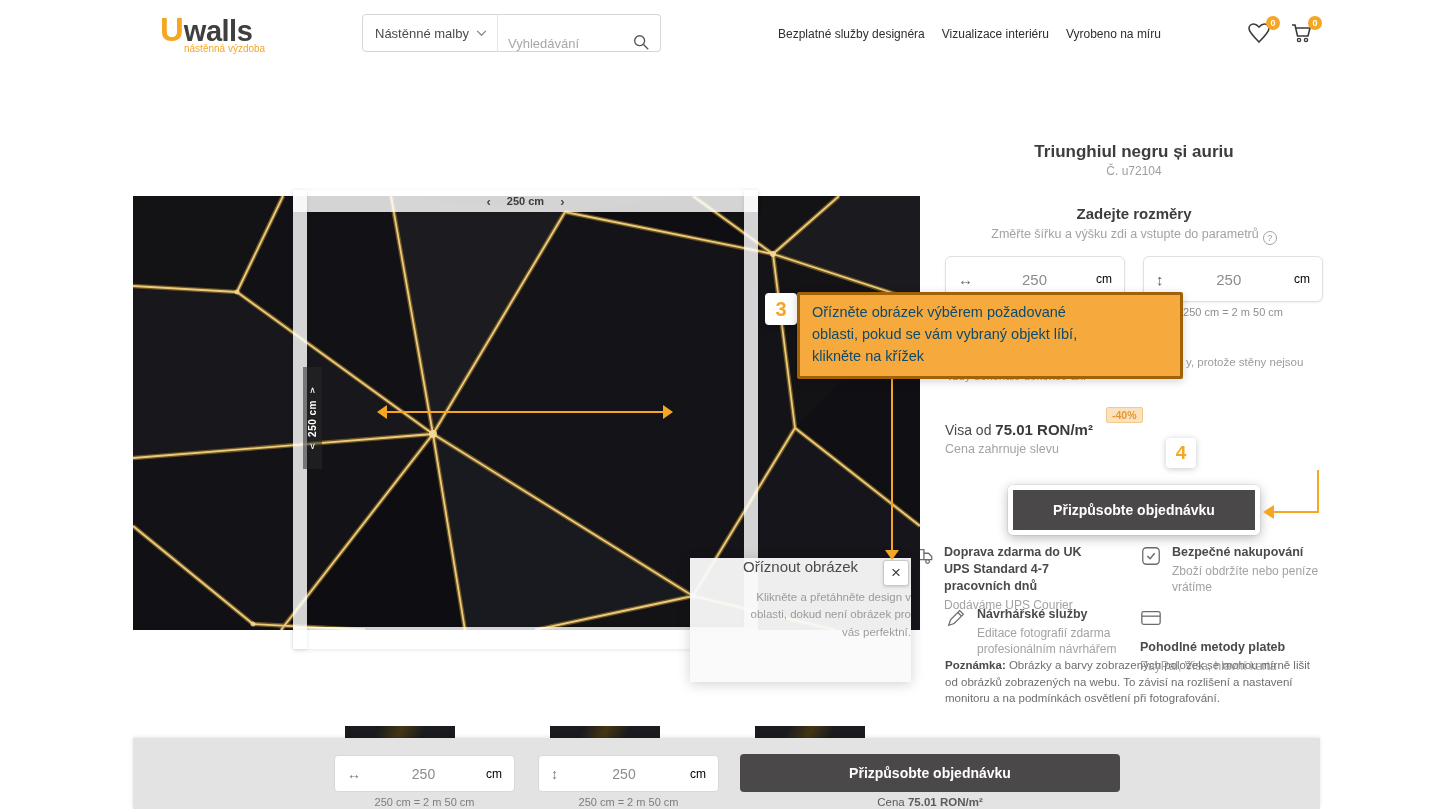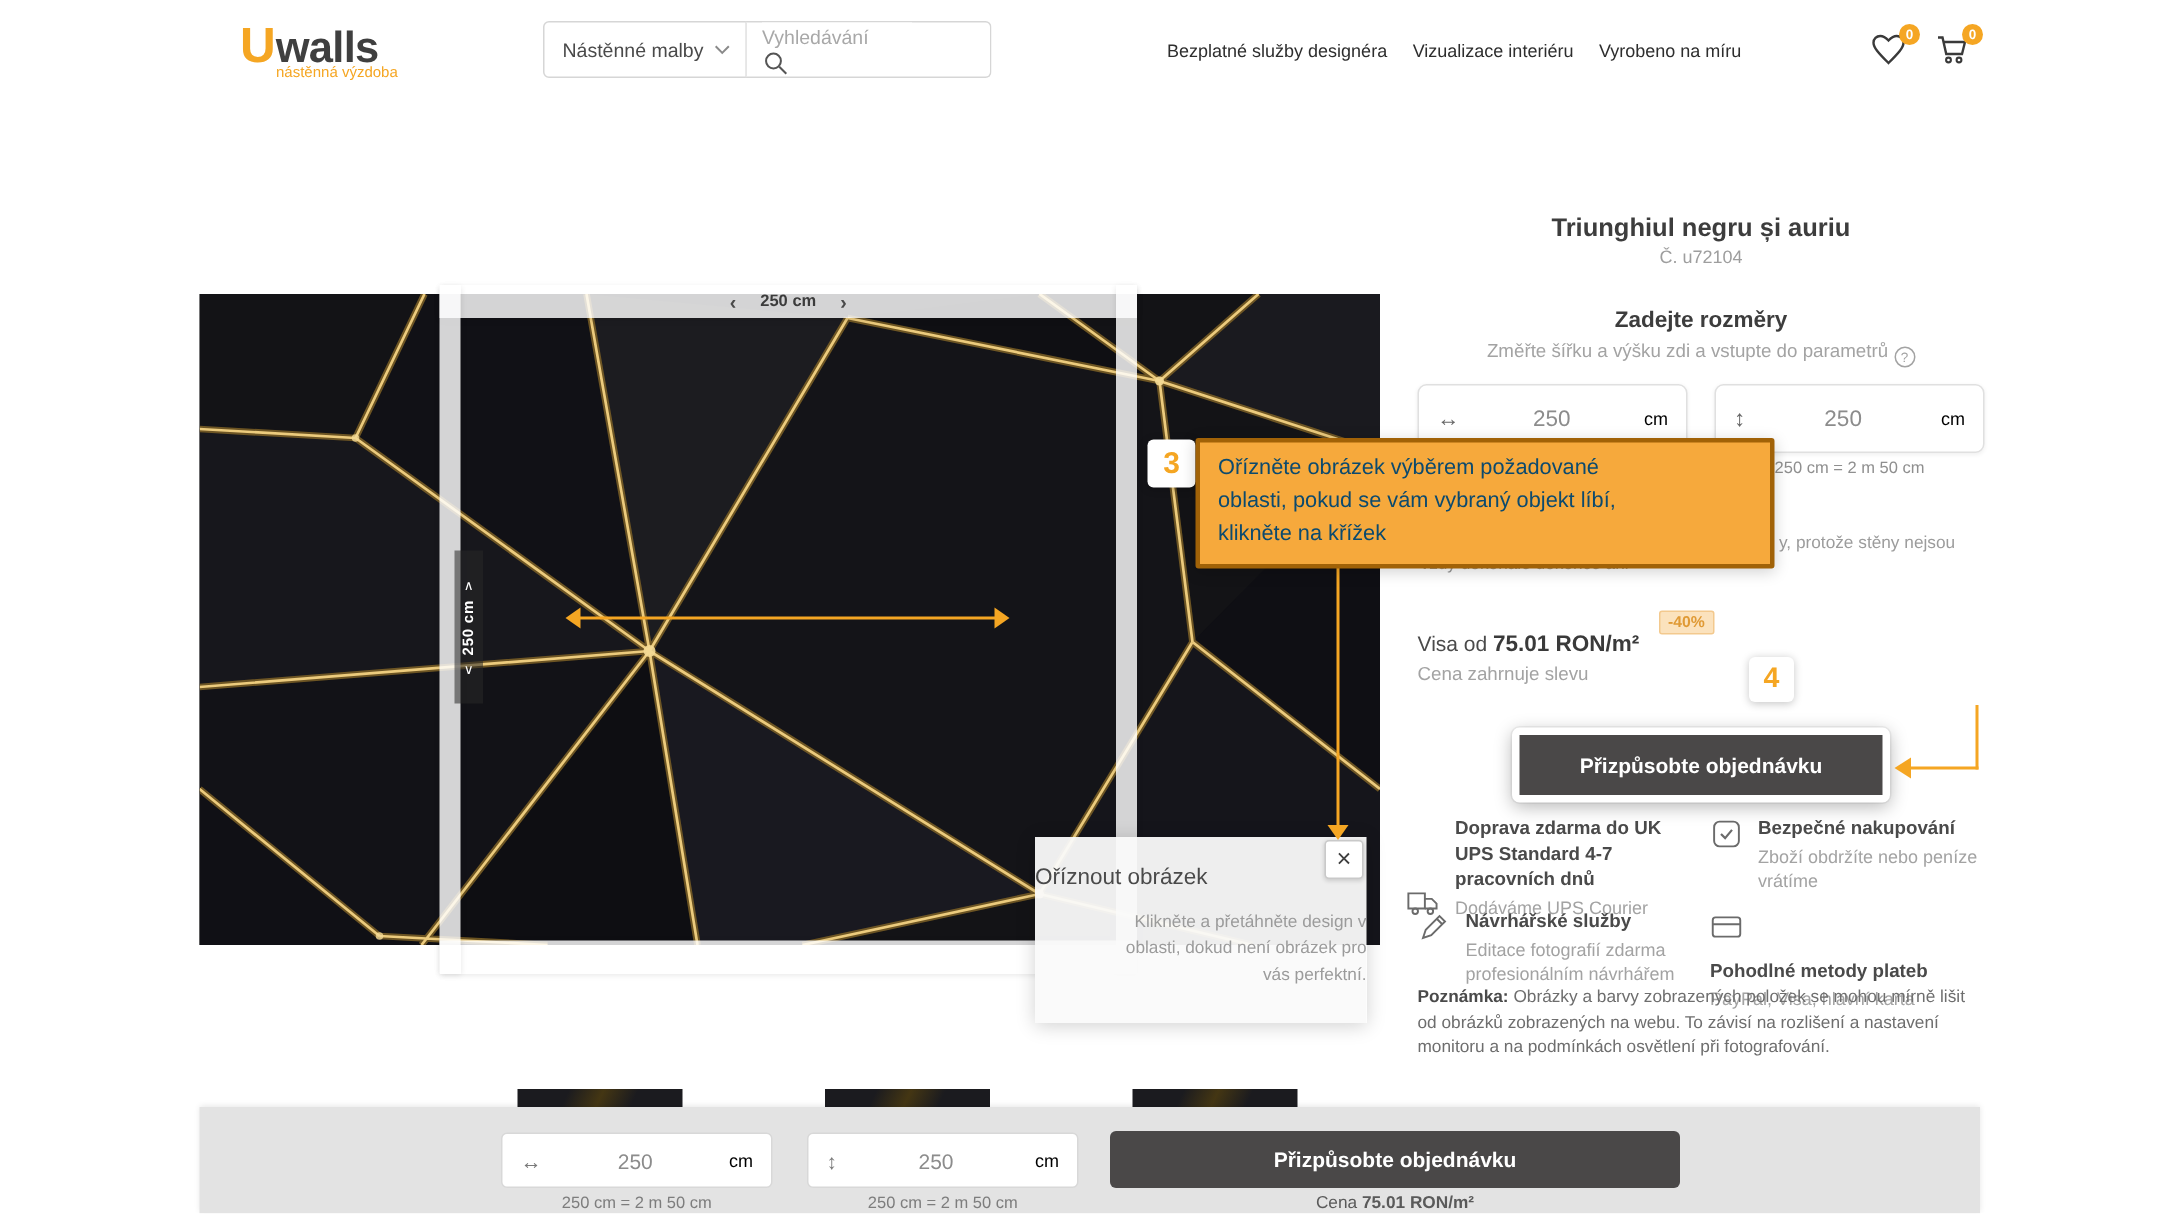--- a/index.html
+++ b/index.html
@@ -11,21 +11,21 @@
   
   .logo { left:160px; top:11px; cursor:pointer; }
   .logo-u { font-size:33px; font-weight:bold; color:#f5a623; }
   .logo-rest { font-size:29px; font-weight:bold; color:#3f3f3f; letter-spacing:-0.5px; }
   .logo-tagline { font-size:10px; color:#f5a623; margin:-6px 0 0 24px; }
   .cat-dd { left:362px; top:14px; width:136px; height:38px; background:#fff;
             border:1px solid #d6d6d6; border-radius:4px 0 0 4px; display:flex; align-items:center;
             justify-content:space-between; padding:0 10px 0 12px; font-size:13px; color:#4a4a4a; cursor:pointer; }
   .search-box { left:497px; top:14px; width:164px; height:38px; background:#fff;
             border:1px solid #d6d6d6; border-left:1px solid #e6e6e6; border-radius:0 4px 4px 0;
-            display:flex; align-items:flex-start; padding:0 10px;flex-direction:column; }
+            display:flex; align-items:flex-end; padding:0 10px; }
   .search-box input { border:0; outline:0; flex:1; width:100px; font-size:13px; color:#555; font-family:inherit; }
   .search-box input::placeholder { color:#a8a8a8; }
   .main-nav { left:778px; top:27px; display:flex; gap:17px; font-size:12px; color:#2e2e2e; }
   .main-nav span { cursor:pointer; }
   .hdr-icon { top:21px; width:26px; height:26px; cursor:pointer; }
   .badge { position:absolute; top:-5px; right:-7px; min-width:14px; height:14px; padding:0 3px;
            background:#f5a623; border-radius:8px; color:#fff; font-size:9px; font-weight:bold;
            display:flex; align-items:center; justify-content:center; }
 
   
@@ -57,21 +57,21 @@
 
   .measure-arrow { left:377px; top:405px; width:296px; height:14px; z-index:3; }
   .measure-arrow .line { position:absolute; top:6px; left:7px; right:7px; height:2px; background:#f5a623; }
   .ah { position:absolute; width:0; height:0; }
   .ah-left { left:0; top:0; border:7px solid transparent; border-left:0; border-right:10px solid #f5a623; }
   .ah-right { right:0; top:0; border:7px solid transparent; border-right:0; border-left:10px solid #f5a623; }
 
   
   .crop-tooltip { left:690px; top:558px; width:221px; height:124px; background:rgba(250,250,250,0.95);
                   z-index:5; box-shadow:0 2px 12px rgba(0,0,0,0.18); }
-  .tt-title { margin-top:18px; font-size:15px; color:#4a4a4a; }
+  .tt-title { text-align:center; font-size:15px; color:#4a4a4a; }
   .tt-text { margin-top:14px; font-size:11.5px; color:#9b9b9b; text-align:right; line-height:1.5; }
   .tt-close { position:absolute; top:2px; right:2px; width:26px; height:26px; background:#fff;
               border:1px solid #c9c9c9; border-radius:3px; display:flex; align-items:center; justify-content:center;
               font-size:17px; color:#3f3f3f; cursor:pointer; box-shadow:0 1px 3px rgba(0,0,0,0.15); }
 
   
   .step-num { width:32px; height:32px; background:#fff; border-radius:4px; color:#f5a623;
               font-size:20px; font-weight:bold; display:flex; align-items:center; justify-content:center;
               box-shadow:0 1px 6px rgba(0,0,0,0.22); z-index:7; }
   .step3-num { left:765px; top:293px; }
@@ -114,21 +114,21 @@
   .order-btn { left:1008px; top:485px; width:252px; height:50px; background:#4a4848; border:5px solid #fff;
                border-radius:5px; color:#fff; font-size:14px; font-weight:bold; display:flex; align-items:center;
                justify-content:center; cursor:pointer; z-index:5;
                box-shadow:0 0 0 1px rgba(0,0,0,0.05), 0 3px 12px rgba(0,0,0,0.28); }
 
   .feat { display:flex; gap:10px; }
   .feat-icon { width:22px; height:22px; flex:none; margin-top:1px; }
   .feat-body { line-height:1.35; }
   .feat-title { font-size:12.5px; font-weight:bold; color:#4a4a4a; }
   .feat-sub { font-size:12px; color:#a3a3a3; margin-top:2px; }
-  .feat0 { left:938px; top:544px;align-items:flex-end; } .feat0 .feat-body { width:152px; }
+  .feat0 { left:912px; top:544px; } .feat0 .feat-body { width:152px; }
   .feat1 { left:1140px; top:544px; } .feat1 .feat-body { width:150px; }
   .feat2 { left:945px; top:606px; } .feat2 .feat-body { width:160px; }
   .feat3 { left:1140px; top:606px;flex-direction:column; } .feat3 .feat-body { width:165px; }
 
   .note { left:945px; top:657px; width:378px; font-size:11.5px; color:#6e6e6e; line-height:1.45; }
   .note b { color:#4a4a4a; }
 
   
   .thumb { top:726px; width:110px; height:12px; cursor:pointer;
            background:linear-gradient(115deg,#1b1b1f 30%,#443613 50%,#1b1b1f 70%); }

